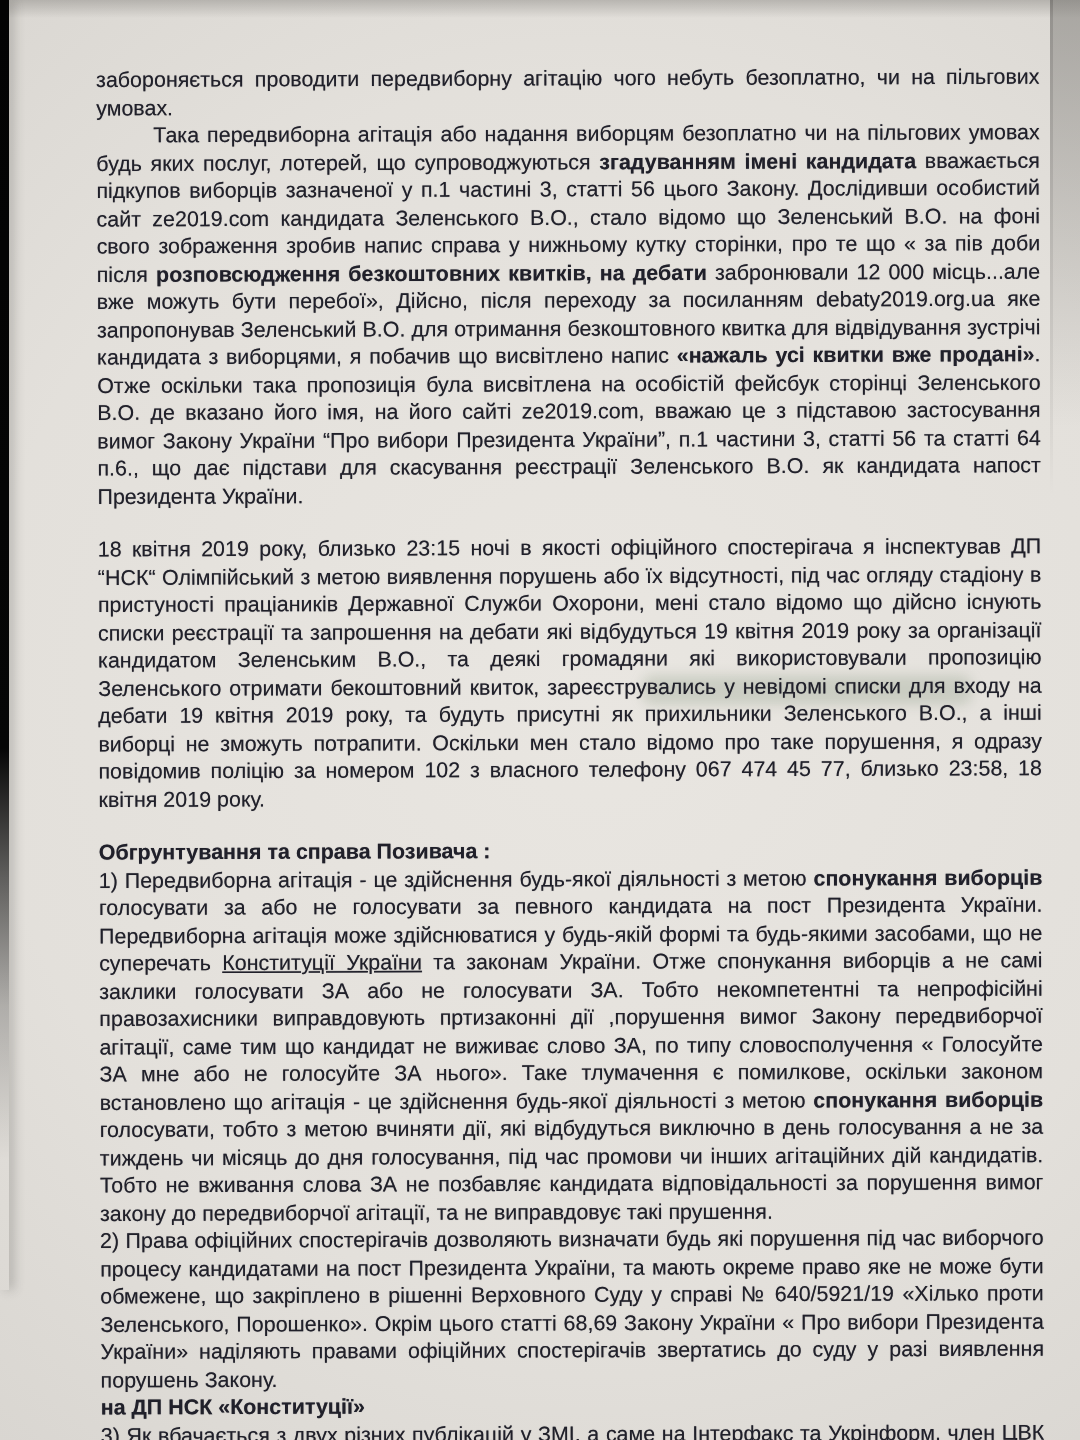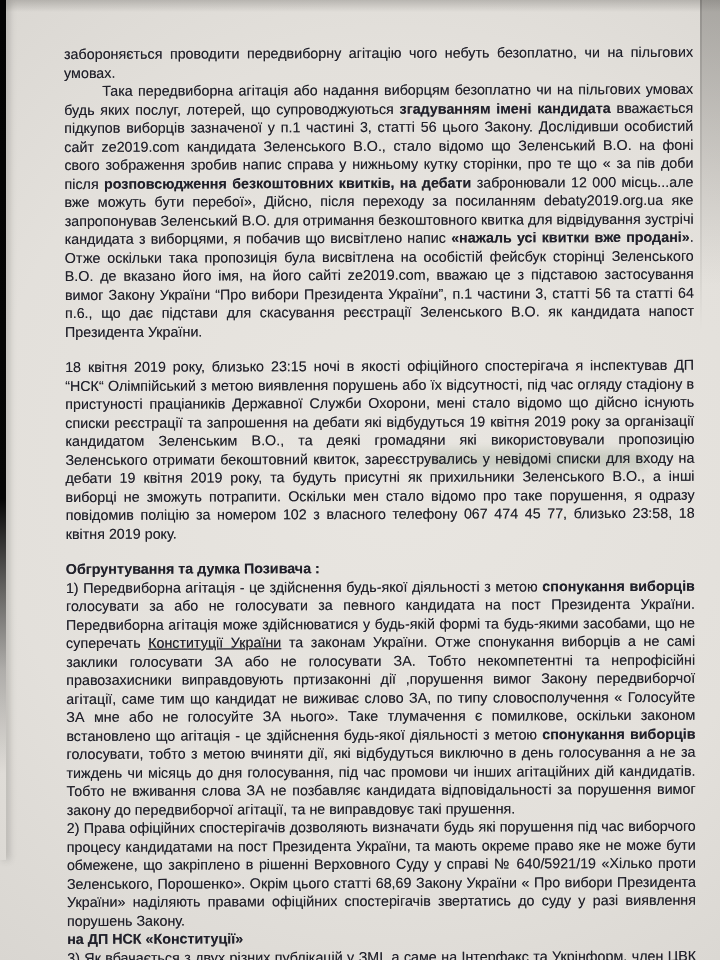--- a/index.html
+++ b/index.html
@@ -76,19 +76,19 @@
 
 <div class="scan">
   <div class="edge-left"></div>
   <div class="corner-right"></div>
   <div class="crease-right"></div>
   <div class="bleed"></div>
   <div class="text-block">
       <p class="para"><span>забороняється проводити передвиборну агітацію чого небуть безоплатно, чи на пільгових умовах.</span></p>
       <p class="para indent"><span>Така передвиборна агітація або надання виборцям безоплатно чи на пільгових умовах будь яких послуг, лотерей, що супроводжуються </span><span class="bold">згадуванням імені кандидата</span><span> вважається підкупов виборців зазначеної у п.1 частині 3, статті 56 цього Закону. Дослідивши особистий сайт ze2019.com кандидата Зеленського В.О., стало відомо що Зеленський В.О. на фоні свого зображення зробив напис справа у нижньому кутку сторінки, про те що « за пів доби після </span><span class="bold">розповсюдження безкоштовних квитків, на дебати</span><span> забронювали 12 000 місць...але вже можуть бути перебої», Дійсно, після переходу за посиланням debaty2019.org.ua яке запропонував Зеленський В.О. для отримання безкоштовного квитка для відвідування зустрічі кандидата з виборцями, я побачив що висвітлено напис </span><span class="bold">«нажаль усі квитки вже продані»</span><span>. Отже оскільки така пропозиція була висвітлена на особістій фейсбук сторінці Зеленського В.О. де вказано його імя, на його сайті ze2019.com, вважаю це з підставою застосування вимог Закону України “Про вибори Президента України”, п.1 частини 3, статті 56 та статті 64 п.6., що дає підстави для скасування реєстрації Зеленського В.О. як кандидата напост Президента України.</span></p>
       <p class="para gap"><span>18 квітня 2019 року, близько 23:15 ночі в якості офіційного спостерігача я інспектував ДП “НСК“ Олімпійський з метою виявлення порушень або їх відсутності, під час огляду стадіону в пристуності праціаників Державної Служби Охорони, мені стало відомо що дійсно існують списки реєстрації та запрошення на дебати які відбудуться 19 квітня 2019 року за організації кандидатом Зеленським В.О., та деякі громадяни які використовували пропозицію Зеленського отримати бекоштовний квиток, зареєструвались у невідомі списки для входу на дебати 19 квітня 2019 року, та будуть присутні як прихильники Зеленського В.О., а інші виборці не зможуть потрапити. Оскільки мен стало відомо про таке порушення, я одразу повідомив поліцію за номером 102 з власного телефону 067 474 45 77, близько 23:58, 18 квітня 2019 року.</span></p>
-      <p class="para gap heading"><span class="bold">Обгрунтування та думка Позивача :</span></p>
+      <p class="para gap heading"><span class="bold">Обгрунтування та справа Позивача :</span></p>
       <p class="para"><span>1) Передвиборна агітація - це здійснення будь-якої діяльності з метою </span><span class="bold">спонукання виборців</span><span> голосувати за або не голосувати за певного кандидата на пост Президента України. Передвиборна агітація може здійснюватися у будь-якій формі та будь-якими засобами, що не суперечать </span><span class="underline">Конституції України</span><span> та законам України. Отже спонукання виборців а не самі заклики голосувати ЗА або не голосувати ЗА. Тобто некомпетентні та непрофісійні правозахисники виправдовують пртизаконні дії ,порушення вимог Закону передвиборчої агітації, саме тим що кандидат не виживає слово ЗА, по типу словосполучення « Голосуйте ЗА мне або не голосуйте ЗА нього». Таке тлумачення є помилкове, оскільки законом встановлено що агітація - це здійснення будь-якої діяльності з метою </span><span class="bold">спонукання виборців</span><span> голосувати, тобто з метою вчиняти дії, які відбудуться виключно в день голосування а не за тиждень чи місяць до дня голосування, під час промови чи інших агітаційних дій кандидатів. Тобто не вживання слова ЗА не позбавляє кандидата відповідальності за порушення вимог закону до передвиборчої агітації, та не виправдовує такі прушення.</span></p>
       <p class="para"><span>2) Права офіційних спостерігачів дозволяють визначати будь які порушення під час виборчого процесу кандидатами на пост Президента України, та мають окреме право яке не може бути обмежене, що закріплено в рішенні Верховного Суду у справі № 640/5921/19 «Хілько проти Зеленського, Порошенко». Окрім цього статті 68,69 Закону України « Про вибори Президента України» наділяють правами офіційних спостерігачів звертатись до суду у разі виявлення порушень Закону.</span></p>
       <p class="para"><span class="bold">на ДП НСК «Конституції»</span></p>
       <p class="para"><span>3) Як вбачається з двух різних публікацій у ЗМІ, а саме на Інтерфакс та Укрінформ, член ЦВК Євген Радченко який є компететний питаннях тлумачення виборчого законодавства, стверджує що такі дебати 19 квітня 2019 року цитата: </span><span class="bold">« можуть бути формою передвиборчої агітації»</span></p>
     </div>
 </div>
 
 </body></html>

